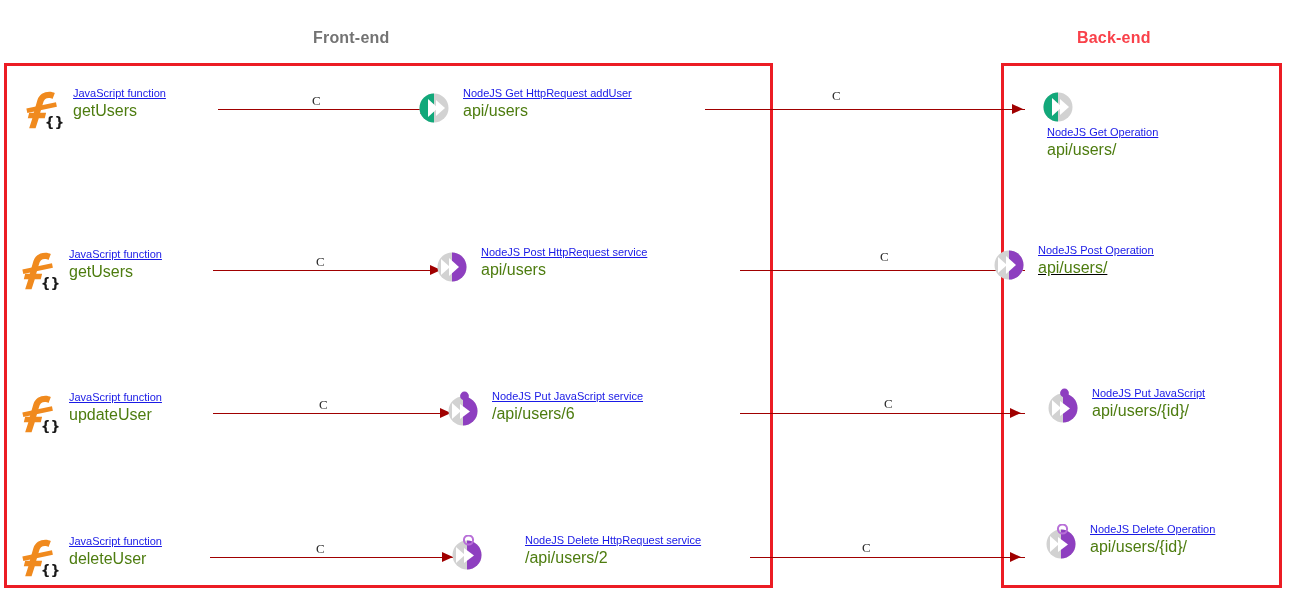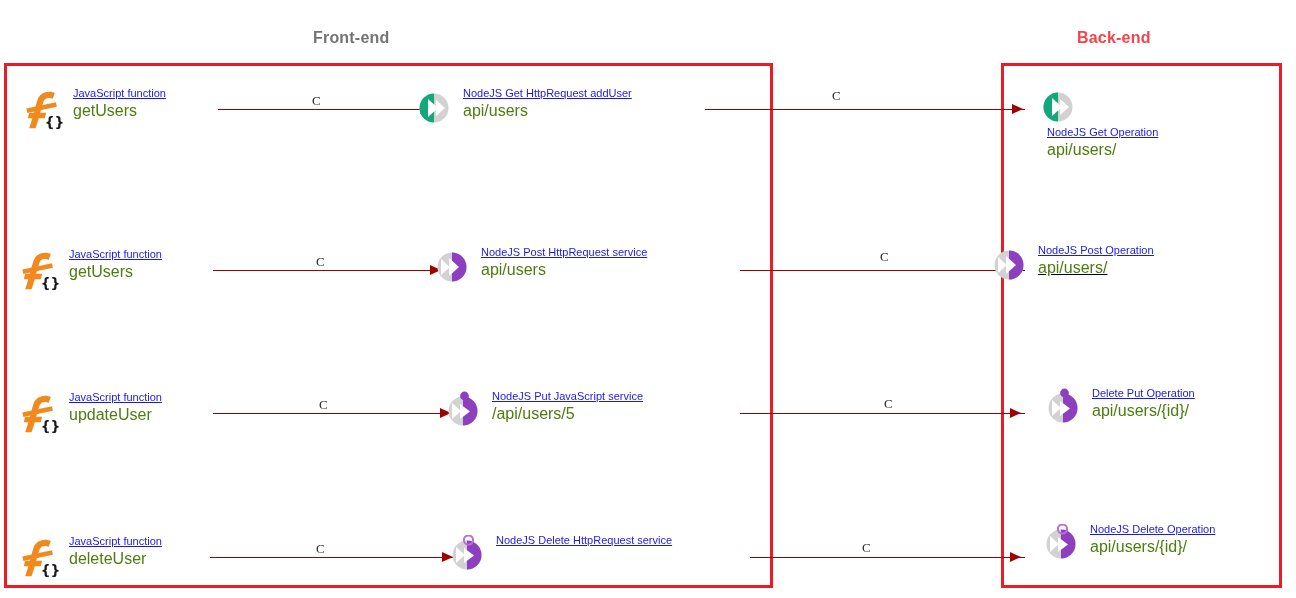--- a/index.html
+++ b/index.html
@@ -201,72 +201,73 @@
       <svg viewBox="0 0 40 40" width="40" height="40">
         <circle cx="20" cy="20" r="14.5" fill="#d2d2d2"></circle>
         <path d="M20 5.5 A14.5 14.5 0 0 1 20 34.5 Z" fill="#8e3fc0"></path>
         <path d="M9 12 L18 20 L9 28 Z" fill="#ffffff"></path>
         <path d="M17 13 L27 20.5 L17 28 Z" fill="#ffffff"></path>
         <circle cx="21.5" cy="5" r="4.4" fill="#8e3fc0"></circle>
       </svg>
     </span>
     <span class="labels">
       <span class="title">NodeJS Put JavaScript service</span>
-      <span class="sub">/api/users/5</span>
+      <span class="sub">/api/users/6</span>
     </span>
   </div>
 
   <div class="conn" style="left:740px;top:413px;width:285px;"></div>
   <div class="arrow" style="left:1010px;top:408px;"></div>
   <div class="conn-label" style="left:884px;top:396px;">C</div>
 
   <div class="node" style="left:1043px;top:388px;">
     <span class="icon svc-icon">
       <svg viewBox="0 0 40 40" width="40" height="40">
         <circle cx="20" cy="20" r="14.5" fill="#d2d2d2"></circle>
         <path d="M20 5.5 A14.5 14.5 0 0 1 20 34.5 Z" fill="#8e3fc0"></path>
         <path d="M9 12 L18 20 L9 28 Z" fill="#ffffff"></path>
         <path d="M17 13 L27 20.5 L17 28 Z" fill="#ffffff"></path>
         <circle cx="21.5" cy="5" r="4.4" fill="#8e3fc0"></circle>
       </svg>
     </span>
     <span class="labels">
-      <span class="title">Delete Put Operation</span>
+      <span class="title">NodeJS Put JavaScript</span>
       <span class="sub">api/users/{id}/</span>
     </span>
   </div>
 
   <div class="node" style="left:16px;top:536px;">
     <span class="icon js-icon">
       <svg viewBox="0 0 44 48" width="44" height="44">
           <use href="#glyph-js"></use>
         </svg>
     </span>
     <span class="labels">
       <span class="title">JavaScript function</span>
       <span class="sub">deleteUser</span>
     </span>
   </div>
 
   <div class="conn" style="left:210px;top:557px;width:245px;"></div>
   <div class="arrow" style="left:442px;top:552px;"></div>
   <div class="conn-label" style="left:316px;top:541px;">C</div>
 
-  <div class="node" style="left:447px;top:535px;">
+  <div class="node" style="left:447px;top:535px;gap:29px;">
     <span class="icon svc-icon">
       <svg viewBox="0 0 40 40" width="40" height="40">
         <circle cx="20" cy="20" r="14.5" fill="#d2d2d2"></circle>
         <path d="M20 5.5 A14.5 14.5 0 0 1 20 34.5 Z" fill="#8e3fc0"></path>
         <path d="M9 12 L18 20 L9 28 Z" fill="#ffffff"></path>
         <path d="M17 13 L27 20.5 L17 28 Z" fill="#ffffff"></path>
         <circle cx="21.5" cy="5" r="4.6" fill="none" stroke="#b86fd8" stroke-width="2"></circle>
       </svg>
     </span>
     <span class="labels">
       <span class="title">NodeJS Delete HttpRequest service</span>
+      <span class="sub">/api/users/2</span>
     </span>
   </div>
 
   <div class="conn" style="left:750px;top:557px;width:275px;"></div>
   <div class="arrow" style="left:1010px;top:552px;"></div>
   <div class="conn-label" style="left:862px;top:540px;">C</div>
 
   <div class="node" style="left:1041px;top:524px;">
     <span class="icon svc-icon">
       <svg viewBox="0 0 40 40" width="40" height="40">

